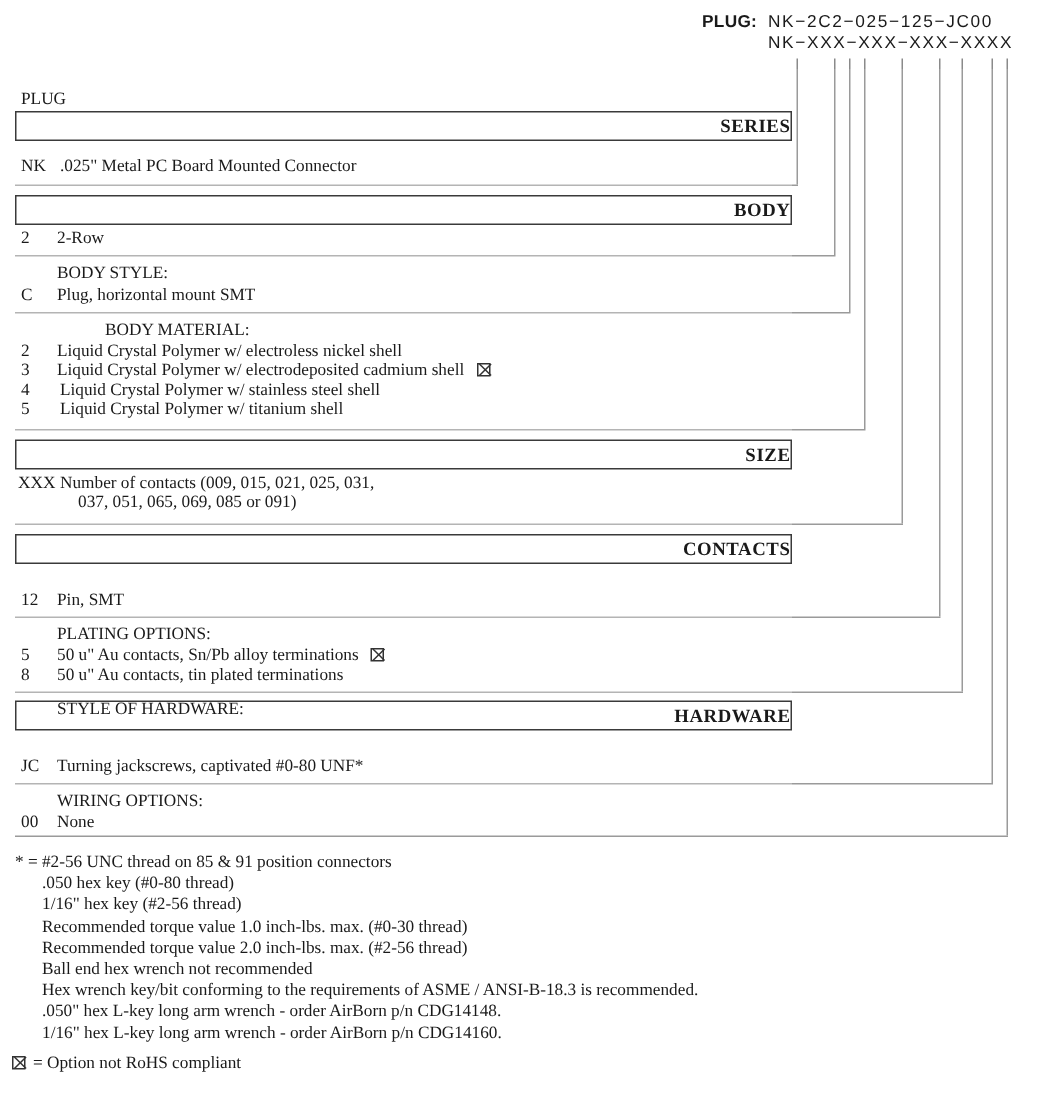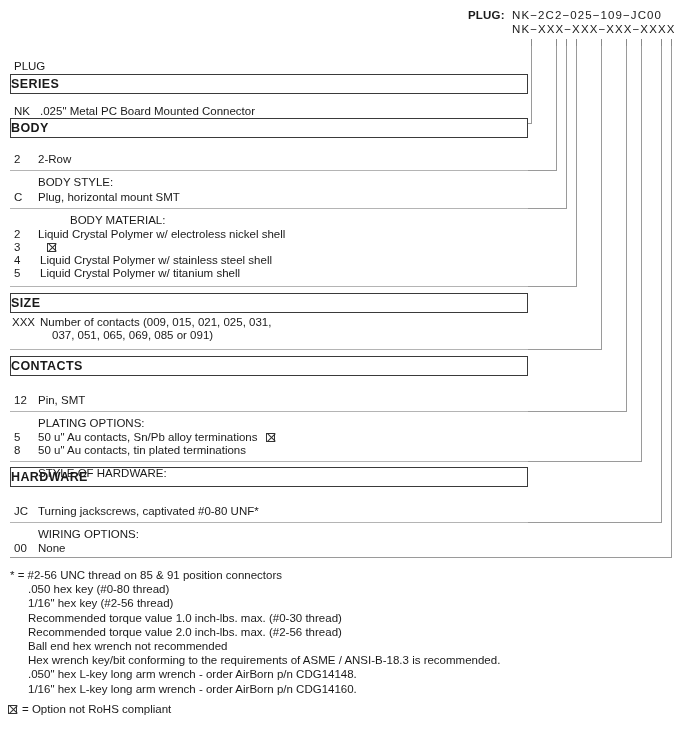--- a/index.html
+++ b/index.html
@@ -48,31 +48,31 @@
     width: 1px;
     height: 7px;
     background: #8a8a8a;
     top: 39px;
   }
 
   
   #sheet {
     position: absolute;
     left: 0; top: 0;
-    width: 692px; height: 735px;
+    width: 692px; height: 735px; font-family: Liberation Serif, serif;
   }
 
   .section-title {
     position: absolute;
     left: 10px;
     width: 518px;
     height: 20px;
     border: 1.6px solid #3a3a3a;
     background: #fff;
-    text-align: left;
+    text-align: right;
     font-weight: bold;
     font-size: 12.5px;
     line-height: 18px;
     letter-spacing: 0.4px;
   }
 
   .hrule {
     position: absolute;
     left: 10px;
     height: 1px;
@@ -157,21 +157,21 @@
   #rohs-note {
     position: absolute;
     left: 8px; top: 703px;
     font-size: 11.5px;
   }
 </style>
 </head>
 <body>
 
 <div id="pn-block">
-  <div id="pn-row1"><span id="pn-label">PLUG:</span><span class="pn-text">NK−2C2−025−109−JC00</span></div>
+  <div id="pn-row1"><span id="pn-label">PLUG:</span><span class="pn-text">NK−2C2−025−125−JC00</span></div>
   <div id="pn-row2"><span id="pn-spacer"></span><span class="pn-text">NK−XXX−XXX−XXX−XXXX</span></div>
 </div>
 
 <div class="tick" style="left:531px;"></div>
 <div class="tick" style="left:556px;"></div>
 <div class="tick" style="left:566px;"></div>
 <div class="tick" style="left:576px;"></div>
 <div class="tick" style="left:601px;"></div>
 <div class="tick" style="left:626px;"></div>
 <div class="tick" style="left:641px;"></div>
@@ -182,42 +182,42 @@
 
   <div class="plug-caption">PLUG</div>
 
   <div class="section-title" style="top:74px;">SERIES</div>
   <div class="row" style="left:14px; top:105px;">
     <span class="code">NK</span>
     <span class="desc" style="left:26px;">.025" Metal PC Board Mounted Connector</span>
   </div>
   <div class="hrule" style="top:123px; width:518px;"></div>
 
-  <div class="section-title" style="top:118px;">BODY</div>
+  <div class="section-title" style="top:130px;">BODY</div>
   <div class="row" style="left:14px; top:153px;">
     <span class="code">2</span>
     <span class="desc" style="left:24px;">2-Row</span>
   </div>
   <div class="hrule" style="top:170px; width:518px;"></div>
 
   <div class="grouplabel" style="left:38px; top:176px;">BODY STYLE:</div>
   <div class="row" style="left:14px; top:191px;">
     <span class="code">C</span>
     <span class="desc" style="left:24px;text-align:right;">Plug, horizontal mount SMT</span>
   </div>
   <div class="hrule" style="top:208px; width:518px;"></div>
 
   <div class="grouplabel" style="left:38px; top:214px;padding-left:32px;">BODY MATERIAL:</div>
   <div class="row" style="left:14px; top:228px;">
     <span class="code">2</span>
     <span class="desc" style="left:24px;">Liquid Crystal Polymer w/ electroless nickel shell</span>
   </div>
   <div class="row" style="left:14px; top:241px;">
     <span class="code">3</span>
-    <span class="desc" style="left:24px;"><span class="xbox" style="margin-left:9px;"></span></span>
+    <span class="desc" style="left:24px;"><span>Liquid Crystal Polymer w/ electrodeposited  cadmium shell</span><span class="xbox" style="margin-left:9px;"></span></span>
   </div>
   <div class="row" style="left:14px; top:254px;">
     <span class="code">4</span>
     <span class="desc" style="left:26px;">Liquid Crystal Polymer w/ stainless steel shell</span>
   </div>
   <div class="row" style="left:14px; top:267px;">
     <span class="code">5</span>
     <span class="desc" style="left:26px;">Liquid Crystal Polymer w/ titanium shell</span>
   </div>
   <div class="hrule" style="top:286px; width:518px;"></div>

